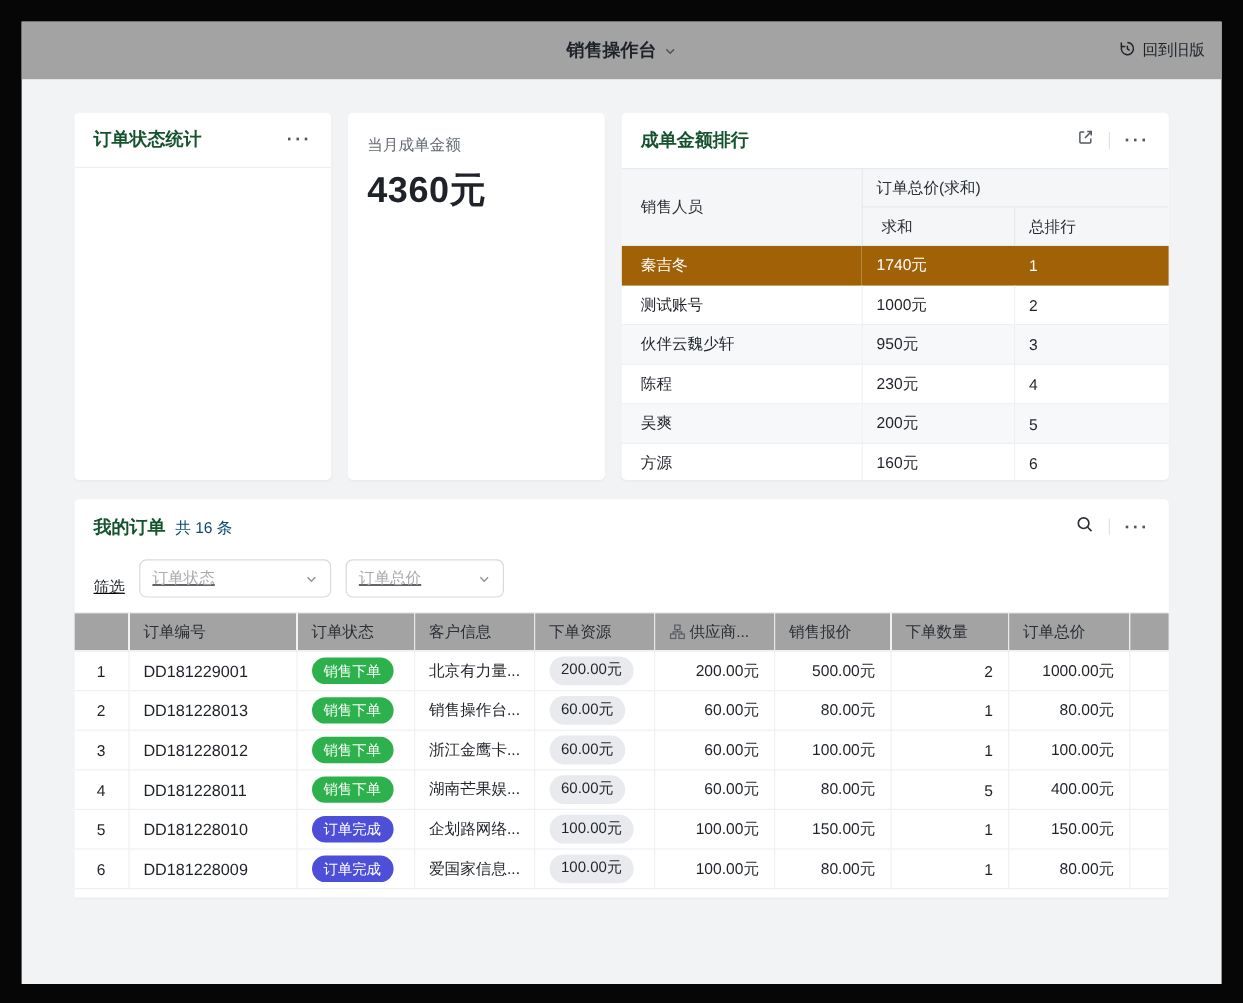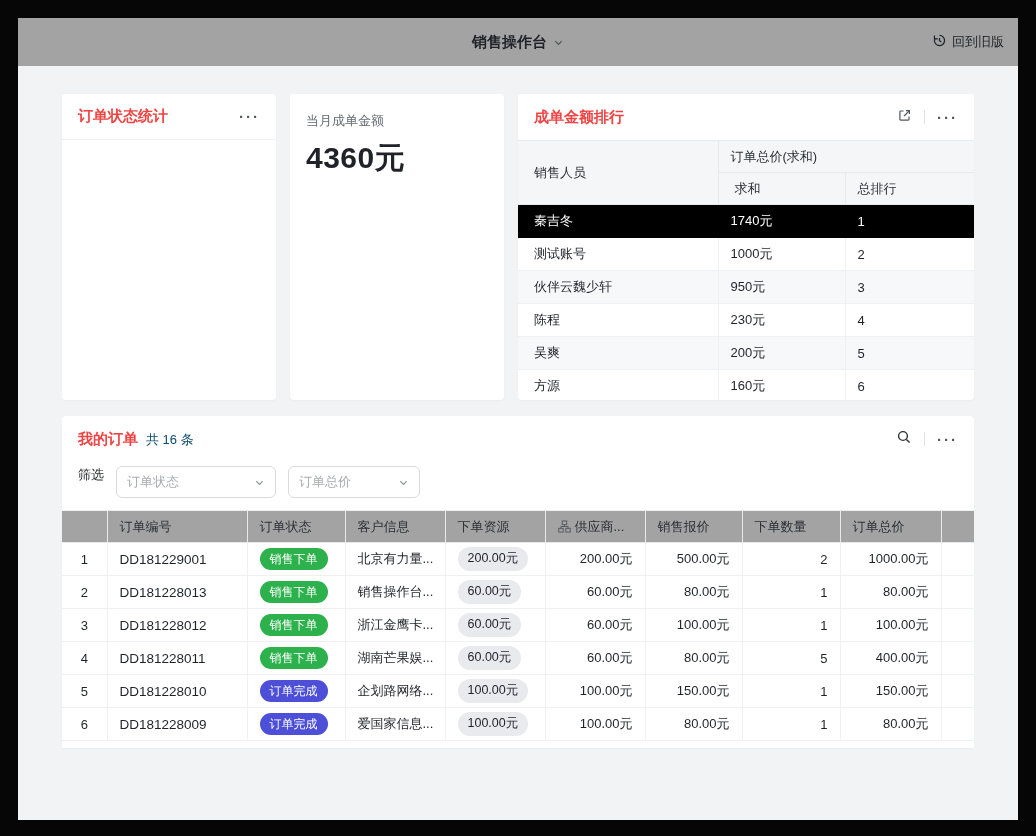--- a/index.html
+++ b/index.html
@@ -19,21 +19,21 @@
   
   .content { padding:28px 44px 0; height:754px; }
 
   .create-card { height:62px; background:#fff; border-radius:4px; display:flex; align-items:center; justify-content:center; margin-bottom:14px; box-shadow:0 1px 2px rgba(0,0,0,0.03); }
   .create-card span { font-size:15px; font-weight:700; color:#1f2329; }
 
   .cards-row { display:flex; gap:14px; height:306px; margin-bottom:16px; }
   .card { background:#fff; border-radius:4px; overflow:hidden; box-shadow:0 1px 2px rgba(0,0,0,0.03); }
 
   .card-head { height:46px; display:flex; align-items:center; justify-content:space-between; padding:0 16px; }
-  .card-head h2 { font-size:15px; font-weight:700; color:#ef4444; }
+  .card-head h2 { font-size:15px; font-weight:700; color:#14532d; }
   .dots { font-size:15px; font-weight:700; color:#51565c; letter-spacing:2px; line-height:1; }
   .head-icons { display:flex; align-items:center; }
   .vdiv { width:1px; height:14px; background:#e0e2e5; margin:0 12px; }
 
   
   .status-card { width:214px; }
   .status-card .card-head { border-bottom:1px solid #eef0f2; }
   .status-list { padding:0 16px; }
   .status-row { height:41px; display:flex; align-items:center; justify-content:space-between; border-bottom:1px solid #f0f1f3; font-size:13px; color:#1f2329; }
   .status-row.bold { font-size:14px; font-weight:700; }
@@ -53,21 +53,21 @@
   .rank-table tbody td { height:33px; padding:0 12px; color:#1f2329; border-bottom:1px solid #eef0f2; border-right:1px solid #eef0f2; }
   .rank-table tbody td:first-child { padding-left:16px; }
   .rank-table tbody td:last-child { border-right:none; }
   .rank-table tbody tr.alt { background:#f7f8fa; }
   .rank-table tbody tr.hl td { color:#fff; border-color:transparent; }
 
   
   .orders-card { height:332px; border-radius:4px 4px 0 0; }
   .title-wrap { display:flex; align-items:baseline; gap:8px; }
   .count { font-size:13px; color:#0c4a6e; font-weight:400; }
-  .filter-row { display:flex; align-items:flex-start; gap:12px; padding:4px 16px 12px; }
+  .filter-row { display:flex; align-items:flex-end; gap:12px; padding:4px 16px 12px;text-decoration:underline; }
   .filter-label { font-size:13px; color:#1f2329; }
   .select { height:32px; border:1px solid #d8dadd; border-radius:6px; background:#fff; display:flex; align-items:center; justify-content:space-between; padding:0 10px; }
   .select-1 { width:160px; }
   .select-2 { width:132px; }
   .select .placeholder { font-size:13px; color:#a8abb0; }
 
   .orders-table { width:100%; border-collapse:collapse; table-layout:fixed; font-size:13px; }
   .orders-table thead th { background:#a3a3a3; font-weight:400; font-size:13px; color:#2b2f36; text-align:left; height:32px; padding:0 12px; border-right:1px solid #e7e9eb; border-bottom:1px solid #e7e9eb; border-top:1px solid #eef0f2; overflow:hidden; white-space:nowrap; }
   .orders-table thead th:last-child { border-right:none; }
   .orders-table tbody td { height:33px; padding:0 12px; color:#1f2329; border-right:1px solid #eef0f2; border-bottom:1px solid #eef0f2; overflow:hidden; white-space:nowrap; }
@@ -147,21 +147,21 @@
             <tr>
               <th rowspan="2" data-interactable="false">销售人员</th>
               <th colspan="2" data-interactable="false">订单总价(求和)</th>
             </tr>
             <tr>
               <th data-interactable="false">求和</th>
               <th data-interactable="false">总排行</th>
             </tr>
           </thead>
           <tbody>
-              <tr class="hl" data-interactable="true" style="background: #000000;">
+              <tr class="hl" data-interactable="true" style="background: #a16207;">
                 <td data-interactable="false">秦吉冬</td>
                 <td data-interactable="false">1740元</td>
                 <td data-interactable="false">1</td>
               </tr>
               <tr data-interactable="true">
                 <td data-interactable="false">测试账号</td>
                 <td data-interactable="false">1000元</td>
                 <td data-interactable="false">2</td>
               </tr>
               <tr class="alt" data-interactable="true">

